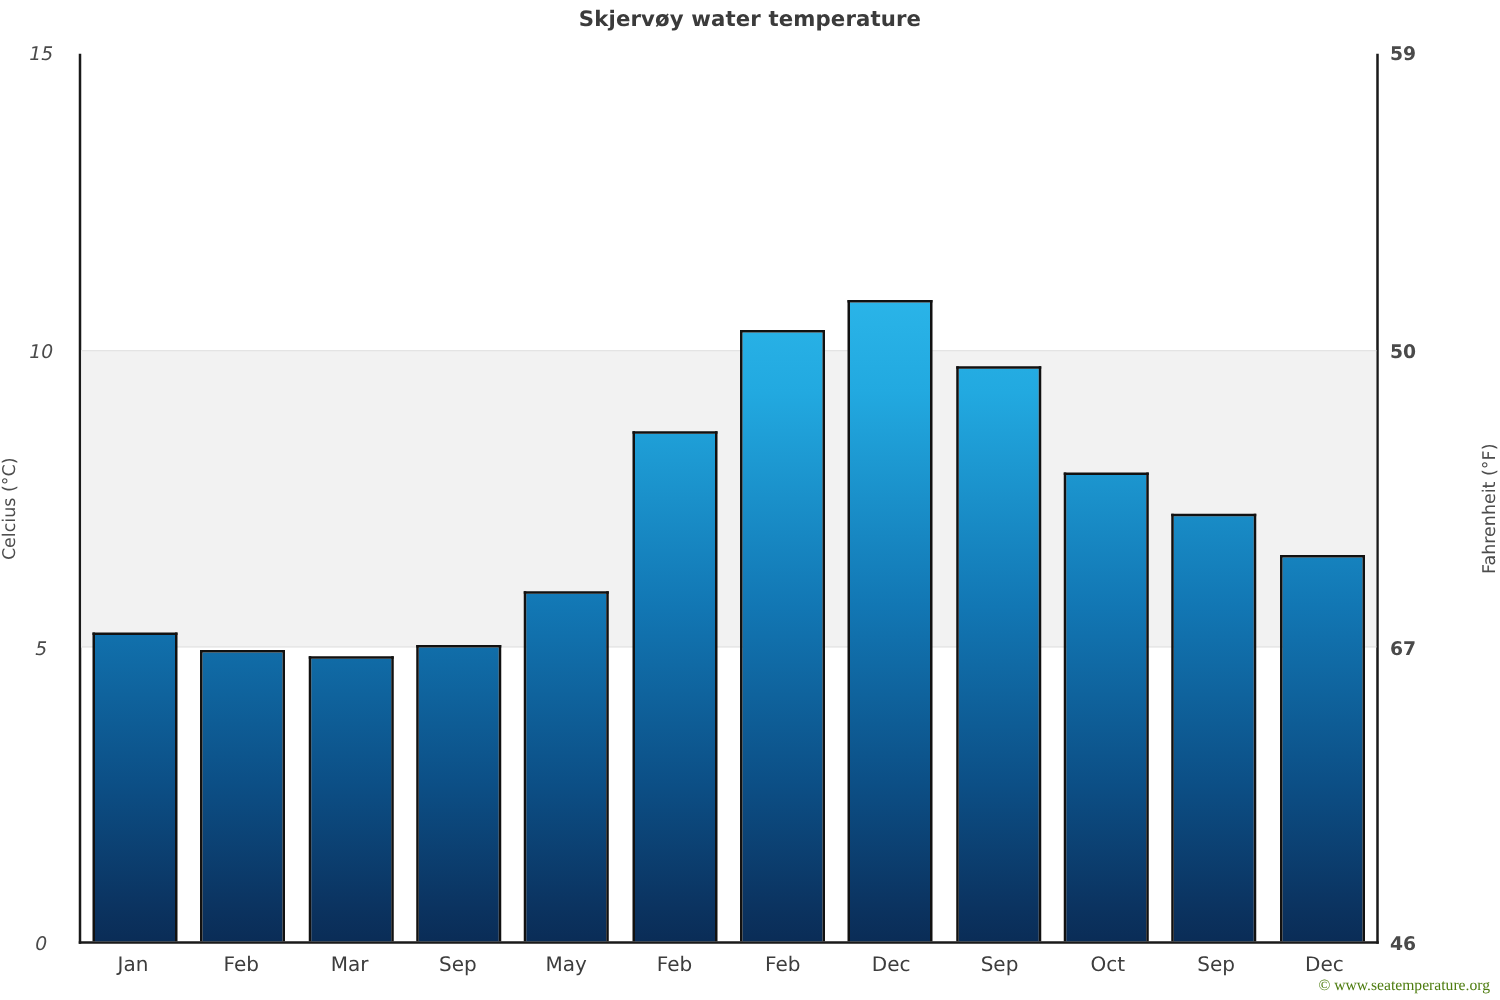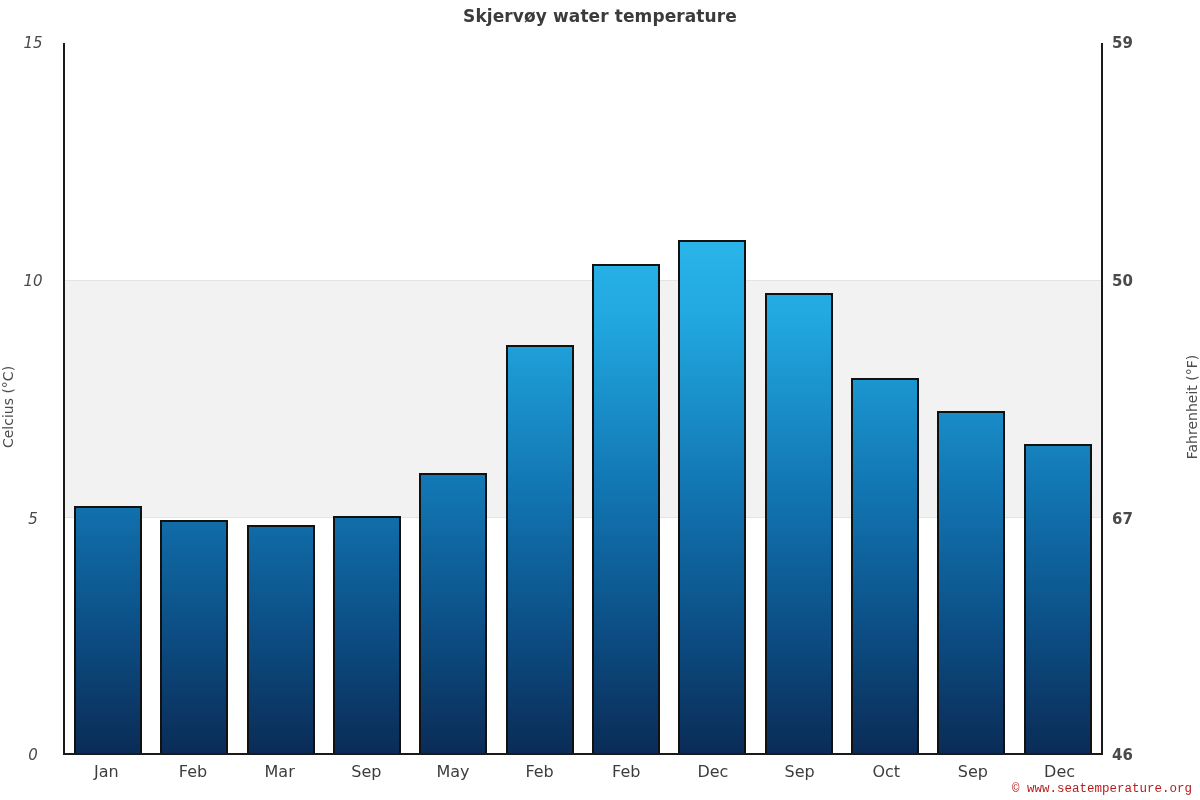--- a/index.html
+++ b/index.html
@@ -167,22 +167,22 @@
     font-size: 16px;
     color: #3d3d3d;
   }
 
   
   #footer-credit {
     position: absolute;
     right: 8px;
     bottom: 4px;
     font-size: 12.5px;
-    color: #b91c1c;
-    font-family: Liberation Mono, monospace;
+    color: #4d7c0f;
+    font-family: Liberation Serif, serif;
   }
 </style>
 </head>
 <body>
 
 <div id="chart-title">Skjervøy water temperature</div>
 
 <div id="left-ticks">
   <div class="y-tick" style="top:36px">15</div>
   <div class="y-tick" style="top:274px">10</div>

